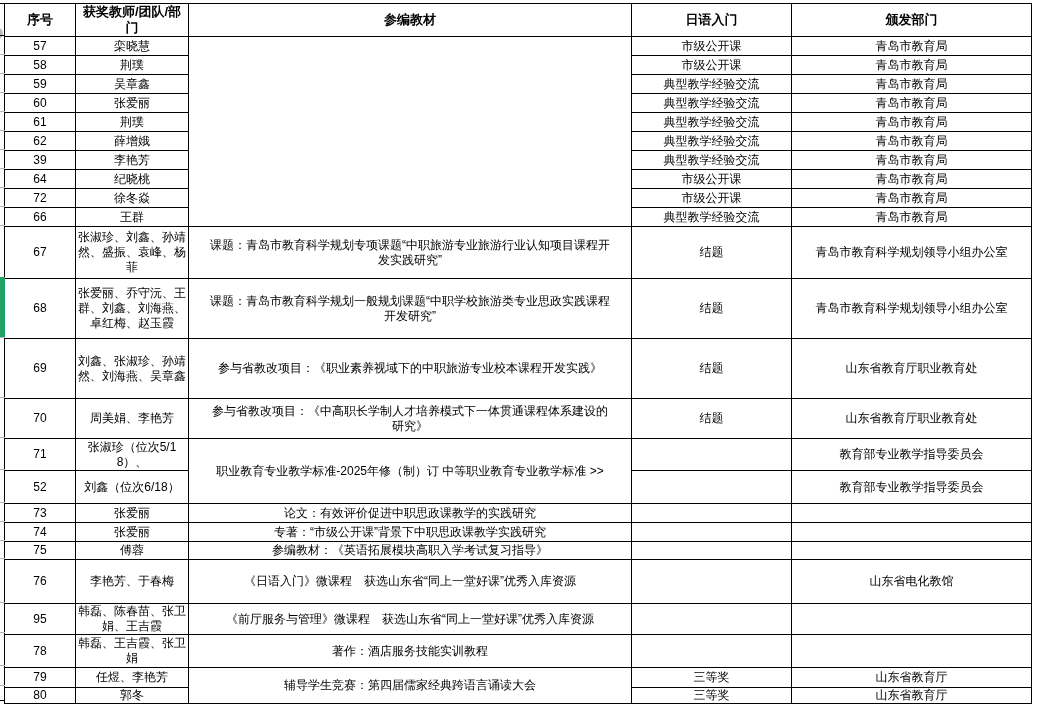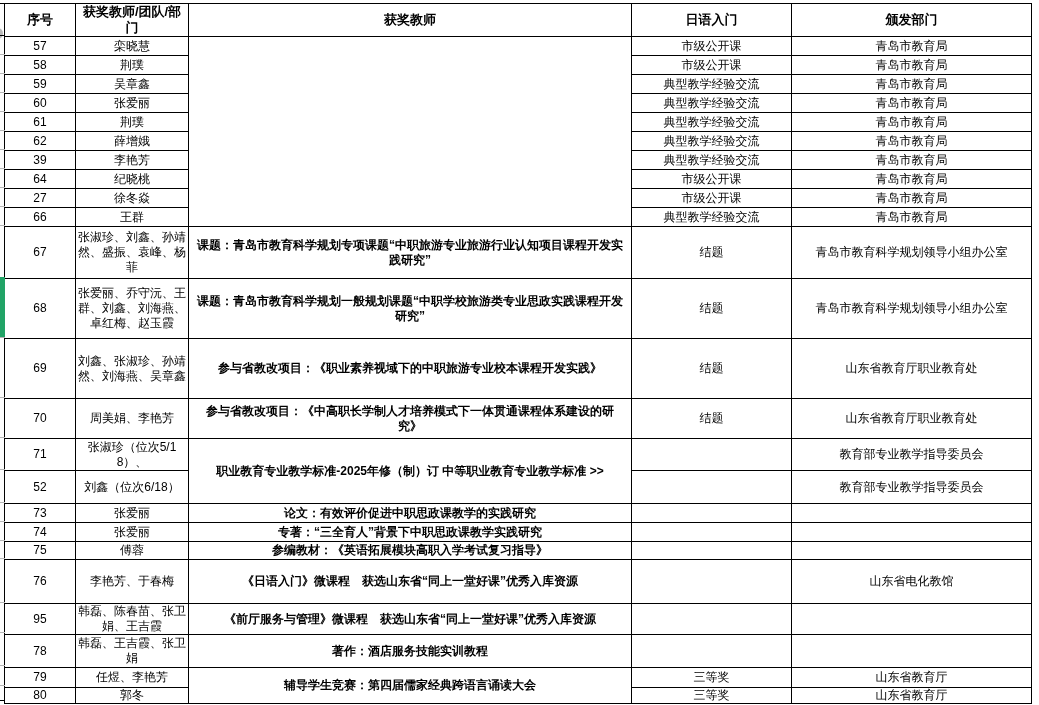--- a/index.html
+++ b/index.html
@@ -21,21 +21,21 @@
   table.grid{
     position:absolute;left:4px;top:3px;border-collapse:collapse;table-layout:fixed;
   }
   .grid td,.grid th{
     border:1px solid #000;padding:0 2px;margin:0;overflow:hidden;
     text-align:center;vertical-align:middle;
     font-size:12px;line-height:15px;font-weight:normal;color:#000;
     word-break:break-all;
   }
   .grid th{font-size:13px;line-height:16px;font-weight:bold;}
-  .grid td.c-content{padding:0 6px;font-weight:bold;}
+  .grid td.c-content{padding:0 18px;}
 </style>
 </head>
 <body>
 
 <div class="screen">
 
   <div class="left-strip"></div>
   <div class="scroll-artifact"></div>
   <div class="selection-bar" id="selection-bar" style="top: 277px; height: 60px; background: rgb(33, 163, 102);"></div>
 
@@ -44,21 +44,21 @@
       <col style="width:71px">
         <col style="width:113px">
         <col style="width:443px">
       <col style="width:160px">
         <col style="width:240px">
     </colgroup>
     <thead>
       <tr style="height:32px">
         <th>序号</th>
         <th>获奖教师/团队/部门</th>
-        <th>获奖教师</th>
+        <th>参编教材</th>
         <th>日语入门</th>
         <th>颁发部门</th>
       </tr>
     </thead>
     <tbody id="grid-body">
         <tr style="height: 19px;">
           <td>57</td>
           <td>栾晓慧</td>
           <td class="c-content" rowspan="10"></td>
           <td>市级公开课</td>
@@ -100,21 +100,21 @@
           <td>典型教学经验交流</td>
           <td>青岛市教育局</td>
         </tr>
         <tr style="height: 19px;">
           <td>64</td>
           <td>纪晓桃</td>
           <td>市级公开课</td>
           <td>青岛市教育局</td>
         </tr>
         <tr style="height: 19px;">
-          <td>27</td>
+          <td>72</td>
           <td>徐冬焱</td>
           <td>市级公开课</td>
           <td>青岛市教育局</td>
         </tr>
         <tr style="height: 19px;">
           <td>66</td>
           <td>王群</td>
           <td>典型教学经验交流</td>
           <td>青岛市教育局</td>
         </tr>
@@ -162,21 +162,21 @@
         <tr style="height: 19px; margin-left: 22px;">
           <td>73</td>
           <td>张爱丽</td>
           <td class="c-content">论文：有效评价促进中职思政课教学的实践研究</td>
           <td></td>
           <td></td>
         </tr>
         <tr style="height: 19px;">
           <td>74</td>
           <td>张爱丽</td>
-          <td class="c-content">专著：“三全育人”背景下中职思政课教学实践研究</td>
+          <td class="c-content">专著：“市级公开课”背景下中职思政课教学实践研究</td>
           <td></td>
           <td></td>
         </tr>
         <tr style="height: 18px; margin-top: 12px;">
           <td>75</td>
           <td>傅蓉</td>
           <td class="c-content">参编教材：《英语拓展模块高职入学考试复习指导》</td>
           <td></td>
           <td></td>
         </tr>

